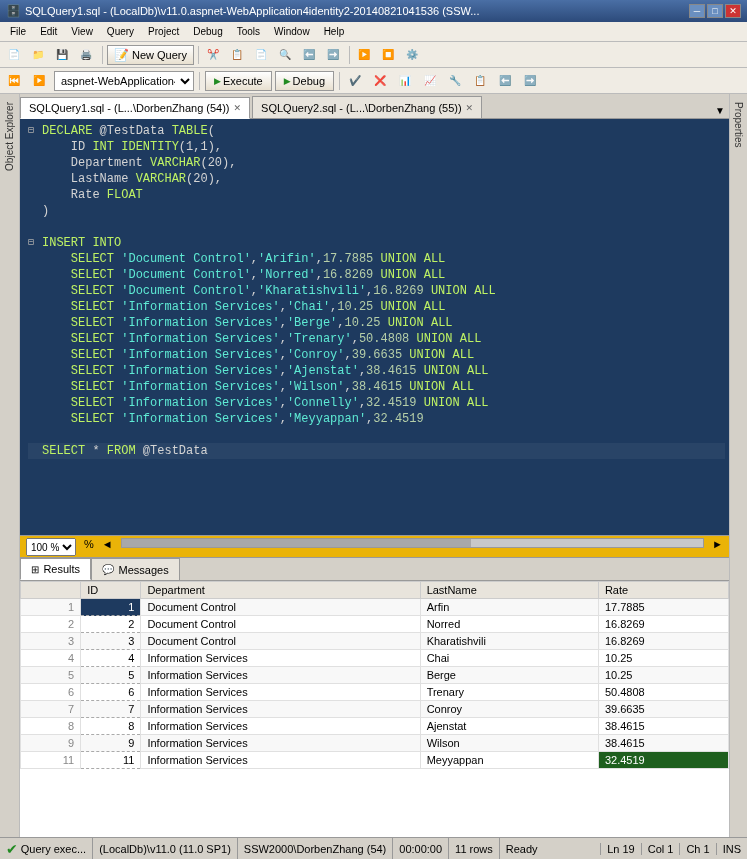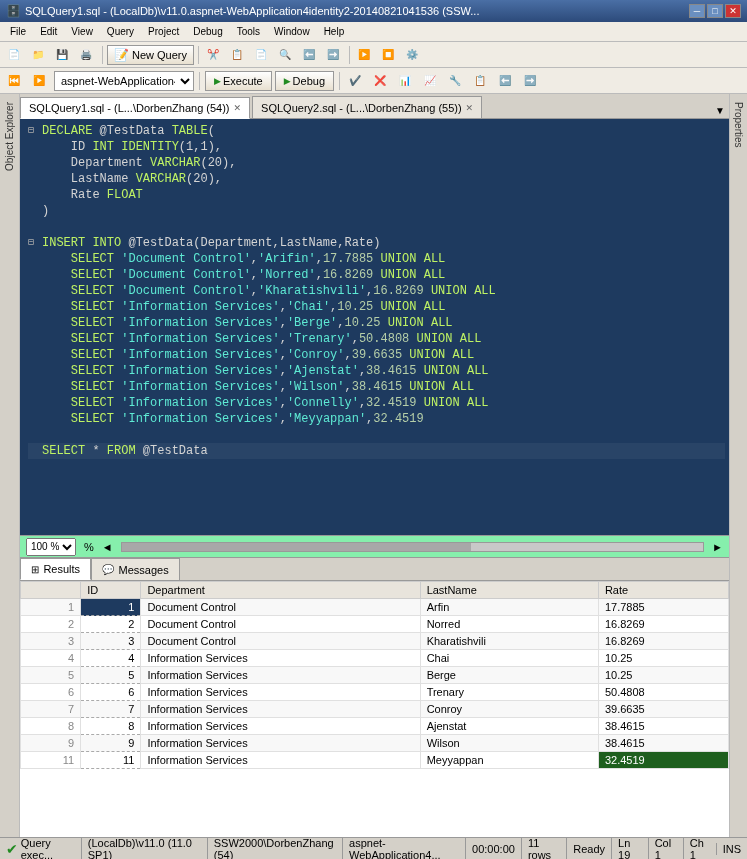--- a/index.html
+++ b/index.html
@@ -220,26 +220,25 @@
       min-width: 10px;
     }
     .kw { color: #bef264; }
     .str { color: #5eead4; }
     .num { color: #b5cea8; }
     .plain { color: #d4d4d4; }
     .cursor-line { background: rgba(255,255,255,0.05); }
 
     
     .editor-status {
-      background: #86efac;
+      background: #eab308;
       border-top: 1px solid #999;
       padding: 2px 6px;
       font-size: 11px;
       display: flex;
-      align-items: center;
       gap: 8px;
       height: 22px;
     }
     .zoom-select { width: 50px; height: 18px; font-size: 10px; }
 
     
     .results-panel {
       background: white;
       border-top: 1px solid #999;
       display: flex;
@@ -435,21 +434,21 @@
     </div>
 
     <div class="sql-editor" id="sql-editor-content" style="height: 310px;">
     <div class="sql-line"><span class="line-fold">⊟</span><span class="kw">DECLARE</span><span class="plain"> @TestData </span><span class="kw">TABLE</span><span class="plain">(</span></div>
         <div class="sql-line"><span class="line-fold"> </span><span class="plain">    ID </span><span class="kw">INT</span><span class="plain"> </span><span class="kw">IDENTITY</span><span class="plain">(1,1),</span></div>
         <div class="sql-line"><span class="line-fold"> </span><span class="plain">    Department </span><span class="kw">VARCHAR</span><span class="plain">(20),</span></div>
         <div class="sql-line"><span class="line-fold"> </span><span class="plain">    LastName </span><span class="kw">VARCHAR</span><span class="plain">(20),</span></div>
         <div class="sql-line"><span class="line-fold"> </span><span class="plain">    Rate </span><span class="kw">FLOAT</span></div>
         <div class="sql-line"><span class="line-fold"> </span><span class="plain">)</span></div>
         <div class="sql-line"><span class="line-fold"> </span></div>
-        <div class="sql-line"><span class="line-fold">⊟</span><span class="kw">INSERT</span><span class="plain"> </span><span class="kw">INTO</span><span class="plain"> @TestData(Department,LastName,Rate)</span></div>
+        <div class="sql-line"><span class="line-fold">⊟</span><span class="kw">INSERT</span><span class="plain"> </span><span class="kw">INTO</span></div>
         <div class="sql-line"><span class="line-fold"> </span><span class="plain">    </span><span class="kw">SELECT</span><span class="plain"> </span><span class="str">'Document Control'</span><span class="plain">,</span><span class="str">'Arifin'</span><span class="plain">,</span><span class="num">17.7885</span><span class="plain"> </span><span class="kw">UNION</span><span class="plain"> </span><span class="kw">ALL</span></div>
         <div class="sql-line"><span class="line-fold"> </span><span class="plain">    </span><span class="kw">SELECT</span><span class="plain"> </span><span class="str">'Document Control'</span><span class="plain">,</span><span class="str">'Norred'</span><span class="plain">,</span><span class="num">16.8269</span><span class="plain"> </span><span class="kw">UNION</span><span class="plain"> </span><span class="kw">ALL</span></div>
         <div class="sql-line"><span class="line-fold"> </span><span class="plain">    </span><span class="kw">SELECT</span><span class="plain"> </span><span class="str">'Document Control'</span><span class="plain">,</span><span class="str">'Kharatishvili'</span><span class="plain">,</span><span class="num">16.8269</span><span class="plain"> </span><span class="kw">UNION</span><span class="plain"> </span><span class="kw">ALL</span></div>
         <div class="sql-line"><span class="line-fold"> </span><span class="plain">    </span><span class="kw">SELECT</span><span class="plain"> </span><span class="str">'Information Services'</span><span class="plain">,</span><span class="str">'Chai'</span><span class="plain">,</span><span class="num">10.25</span><span class="plain"> </span><span class="kw">UNION</span><span class="plain"> </span><span class="kw">ALL</span></div>
         <div class="sql-line"><span class="line-fold"> </span><span class="plain">    </span><span class="kw">SELECT</span><span class="plain"> </span><span class="str">'Information Services'</span><span class="plain">,</span><span class="str">'Berge'</span><span class="plain">,</span><span class="num">10.25</span><span class="plain"> </span><span class="kw">UNION</span><span class="plain"> </span><span class="kw">ALL</span></div>
         <div class="sql-line"><span class="line-fold"> </span><span class="plain">    </span><span class="kw">SELECT</span><span class="plain"> </span><span class="str">'Information Services'</span><span class="plain">,</span><span class="str">'Trenary'</span><span class="plain">,</span><span class="num">50.4808</span><span class="plain"> </span><span class="kw">UNION</span><span class="plain"> </span><span class="kw">ALL</span></div>
         <div class="sql-line"><span class="line-fold"> </span><span class="plain">    </span><span class="kw">SELECT</span><span class="plain"> </span><span class="str">'Information Services'</span><span class="plain">,</span><span class="str">'Conroy'</span><span class="plain">,</span><span class="num">39.6635</span><span class="plain"> </span><span class="kw">UNION</span><span class="plain"> </span><span class="kw">ALL</span></div>
         <div class="sql-line"><span class="line-fold"> </span><span class="plain">    </span><span class="kw">SELECT</span><span class="plain"> </span><span class="str">'Information Services'</span><span class="plain">,</span><span class="str">'Ajenstat'</span><span class="plain">,</span><span class="num">38.4615</span><span class="plain"> </span><span class="kw">UNION</span><span class="plain"> </span><span class="kw">ALL</span></div>
         <div class="sql-line"><span class="line-fold"> </span><span class="plain">    </span><span class="kw">SELECT</span><span class="plain"> </span><span class="str">'Information Services'</span><span class="plain">,</span><span class="str">'Wilson'</span><span class="plain">,</span><span class="num">38.4615</span><span class="plain"> </span><span class="kw">UNION</span><span class="plain"> </span><span class="kw">ALL</span></div>
         <div class="sql-line"><span class="line-fold"> </span><span class="plain">    </span><span class="kw">SELECT</span><span class="plain"> </span><span class="str">'Information Services'</span><span class="plain">,</span><span class="str">'Connelly'</span><span class="plain">,</span><span class="num">32.4519</span><span class="plain"> </span><span class="kw">UNION</span><span class="plain"> </span><span class="kw">ALL</span></div>
@@ -582,23 +581,20 @@
     <span class="status-icon-green">✔</span>
     <span>Query exec...</span>
   </div>
   <div class="status-segment">
     <span>(LocalDb)\v11.0 (11.0 SP1)</span>
   </div>
   <div class="status-segment">
     <span>SSW2000\DorbenZhang (54)</span>
   </div>
   <div class="status-segment">
-    <span>aspnet-WebApplication4...</span>
-  </div>
-  <div class="status-segment">
     <span>00:00:00</span>
   </div>
   <div class="status-segment">
     <span>11 rows</span>
   </div>
   <div class="status-ready">
     <span>Ready</span>
   </div>
   <div class="status-pos">
     <span>Ln 19</span>

